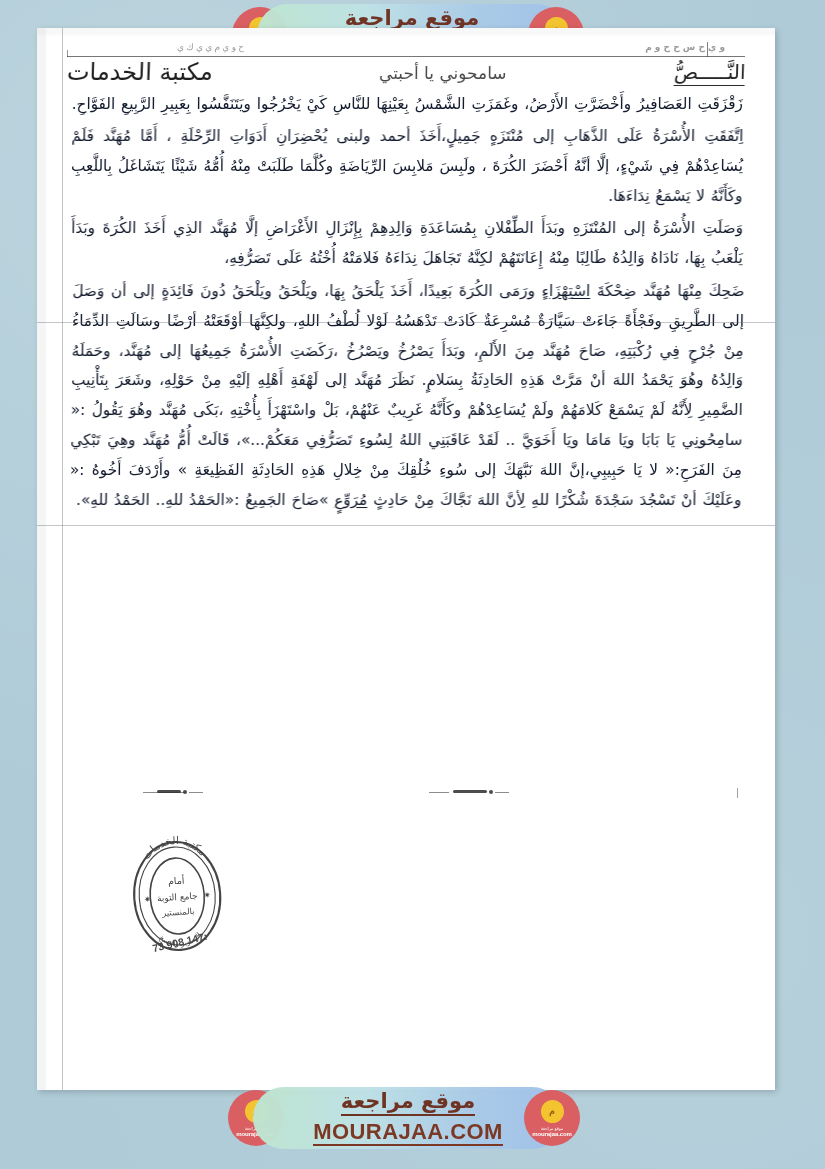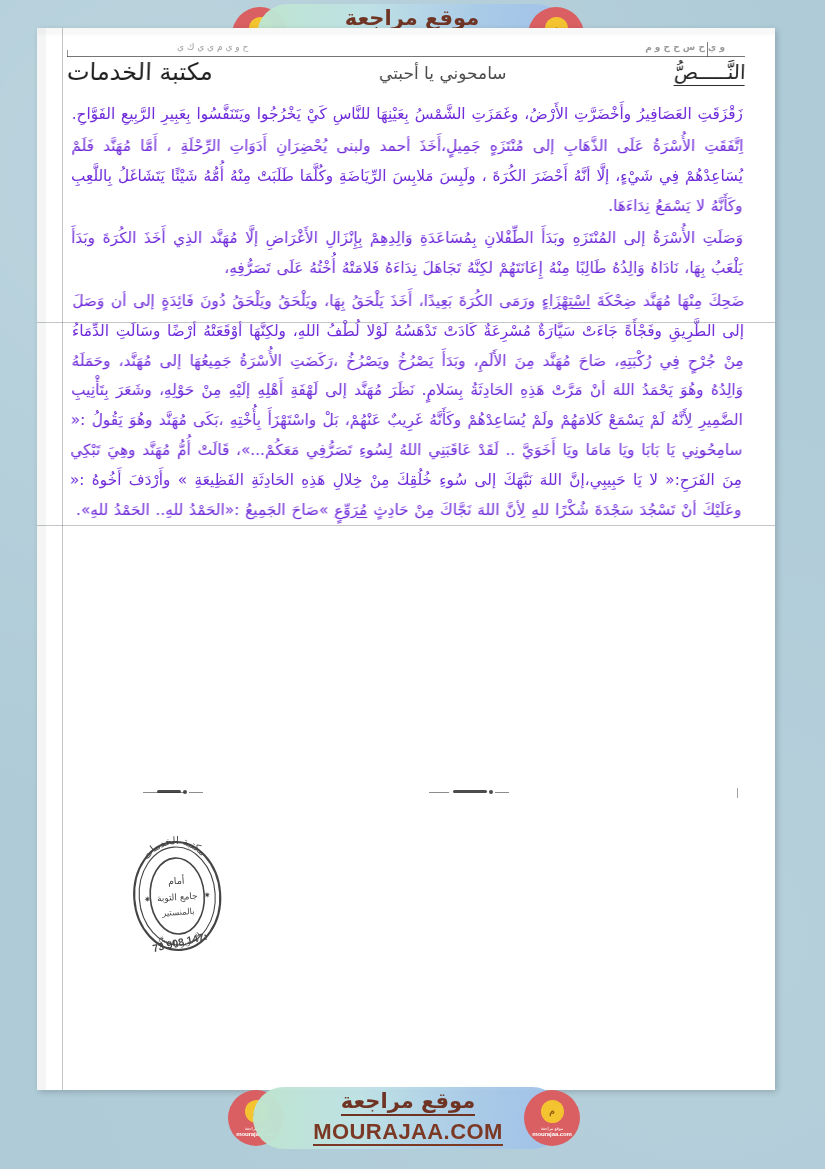--- a/index.html
+++ b/index.html
@@ -53,21 +53,21 @@
   .hdr-rule-left-cap{
     position:absolute;left:0;top:10px;width:1px;height:7px;
     background:rgba(60,60,60,.55);
   }
   .hdr-faint{
     position:absolute;top:2px;font-size:9px;letter-spacing:2px;
     color:rgba(70,70,70,.55);direction:rtl;white-space:nowrap;
     font-family:"DejaVu Sans",sans-serif;
   }
   .hdr-faint.r{right:20px;font-weight:bold;}
-  .hdr-faint.l{left:110px;}
+  .hdr-faint.l{left:110px;font-family:Liberation Serif, serif;}
 
   .hdr-row{
     position:absolute;left:0;top:20px;width:678px;
     display:flex;align-items:flex-start;justify-content:space-between;
     direction:rtl;
   }
   .hdr-cell{
     font-family:"DejaVu Sans",sans-serif;
     color:#232323;
     white-space:nowrap;
@@ -84,23 +84,23 @@
     filter:blur(.25px);opacity:.88;
   }
   .hdr-lib{
     font-size:24px;color:#1d1d1d;
     transform:translateY(-2px) skewX(-2deg);
     filter:blur(.15px);
   }
 
   
   .doc-body{
-    position:absolute;left:34px;top:72px;width:672px;
+    position:absolute;left:34px;top:62px;width:672px;
     direction:rtl;text-align:justify;
-    color:#6d28d9;
+    color:#0f172a;
     font-family:"DejaVu Sans",sans-serif;
   }
   .para{
     font-size:15.3px;
     line-height:1.95;
     margin:0 0 3px 0;
     text-align:justify;
     text-justify:inter-word;
     word-spacing:1px;
     filter:blur(.16px);

